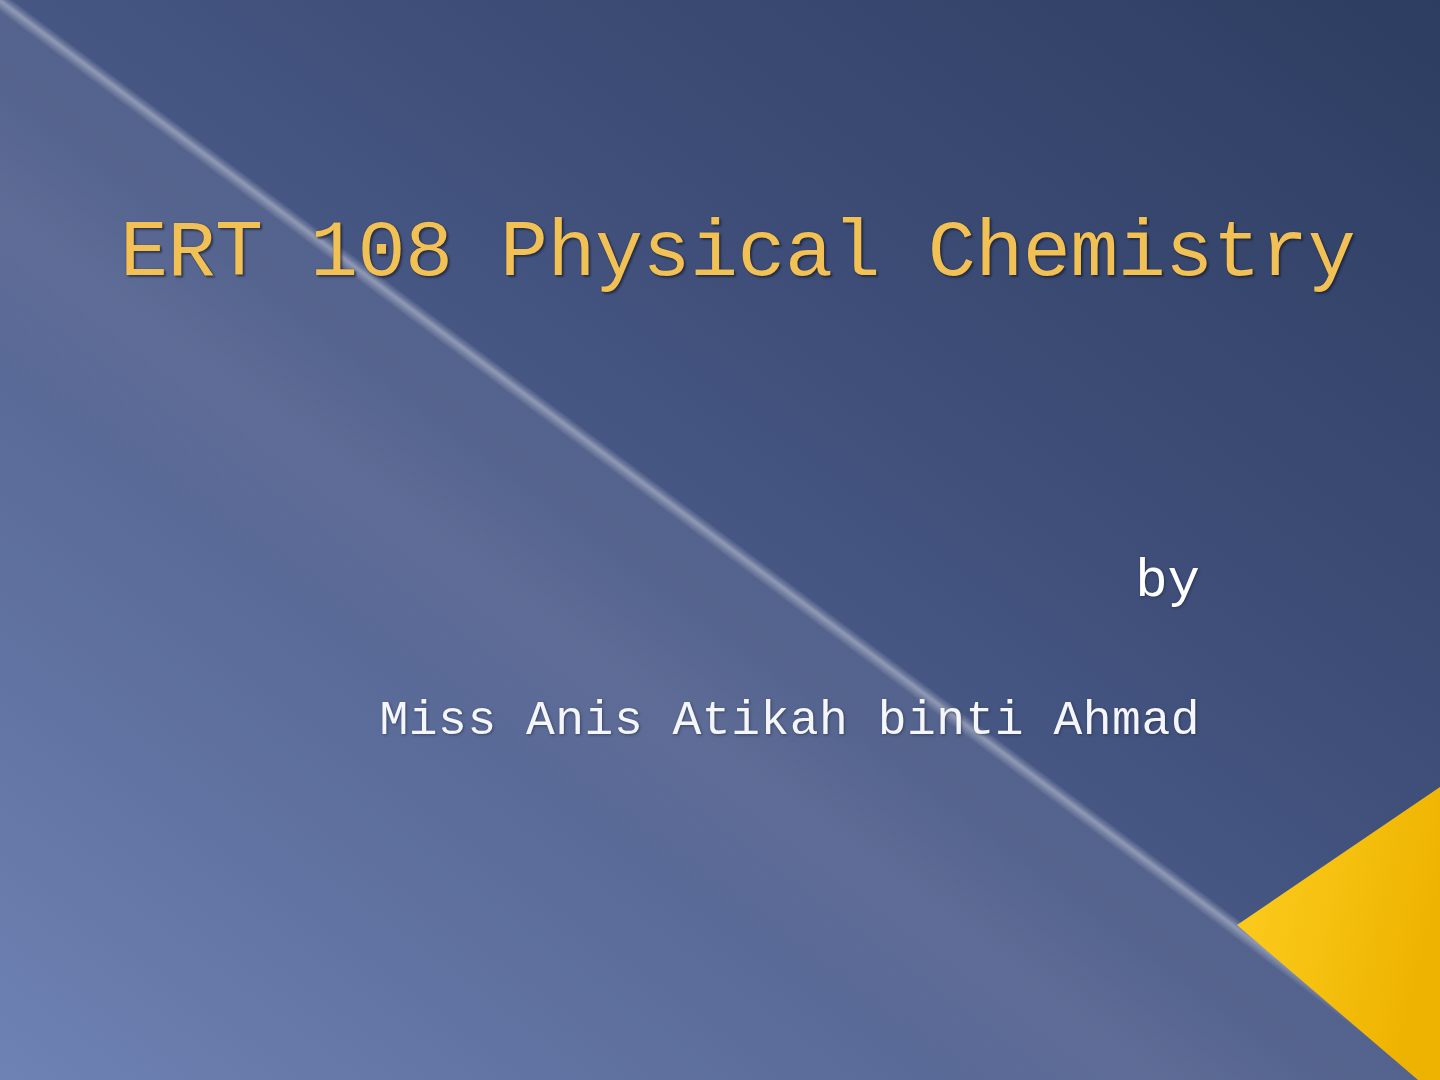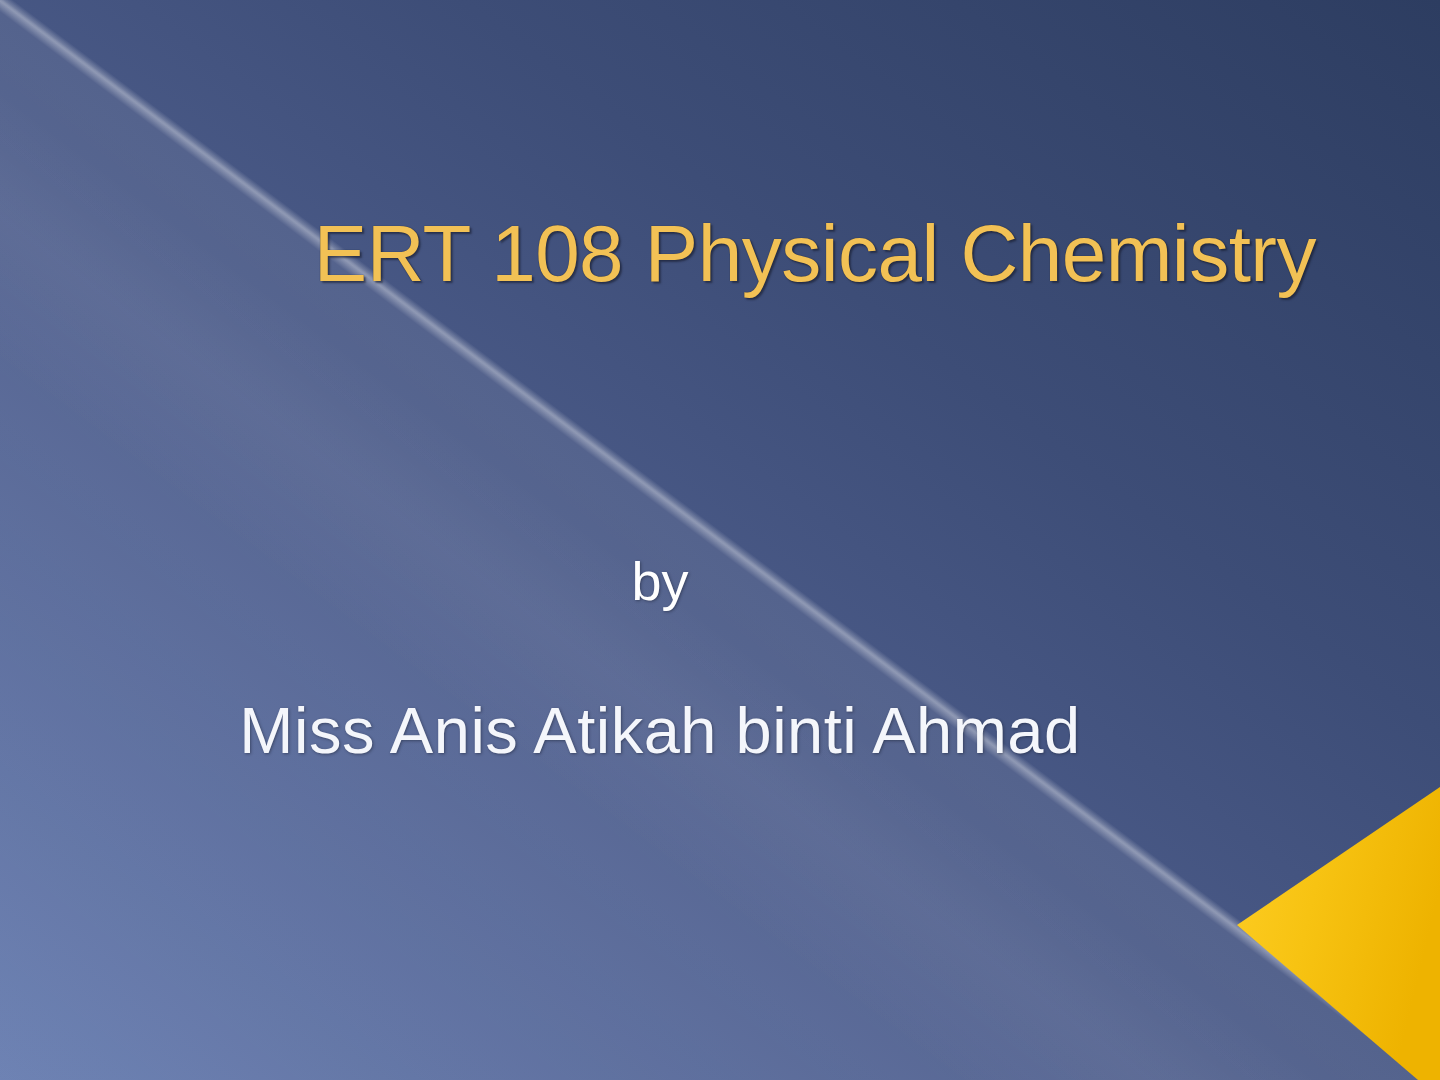--- a/index.html
+++ b/index.html
@@ -7,21 +7,21 @@
     margin: 0;
     padding: 0;
     background: #1a1a1a;
   }
 
   #slide {
     position: relative;
     width: 1440px;
     height: 1080px;
     overflow: hidden;
-    font-family: Liberation Sans, sans-serif;
+    font-family: Liberation Mono, monospace;
     
     background:
       linear-gradient(to bottom left, #2d3d61 0%, #3d4d77 34%, #4e5e8d 62%, #6b80b2 100%);
   }
 
   
   .diag-band {
     position: absolute;
     inset: 0;
     background: linear-gradient(
@@ -90,38 +90,38 @@
        2px 2px 2px rgba(20,24,40,0.55),
        0 0 1px rgba(20,24,40,0.9);
     white-space: nowrap;
   }
 
   .subtitle-block {
     position: absolute;
     left: 120px;
     top: 552px;
     width: 1080px;
-    text-align: center;
+    text-align: right;
     pointer-events: none;
   }
 
   .sub-by {
     display: block;
     font-size: 54px;
     line-height: 1.1;
     font-weight: 300;
     color: #ffffff;
     text-shadow: 1px 1px 3px rgba(20,24,40,0.45);
   }
 
   .sub-spacer { display: block; height: 84px; }
 
   .sub-name {
     display: block;
-    font-size: 65px;
+    font-size: 48px;
     line-height: 1.1;
     font-weight: 300;
     letter-spacing: 0.5px;
     color: #f4f6fb;
     text-shadow: 1px 1px 3px rgba(20,24,40,0.45);
   }
 </style>
 </head>
 <body>
 

